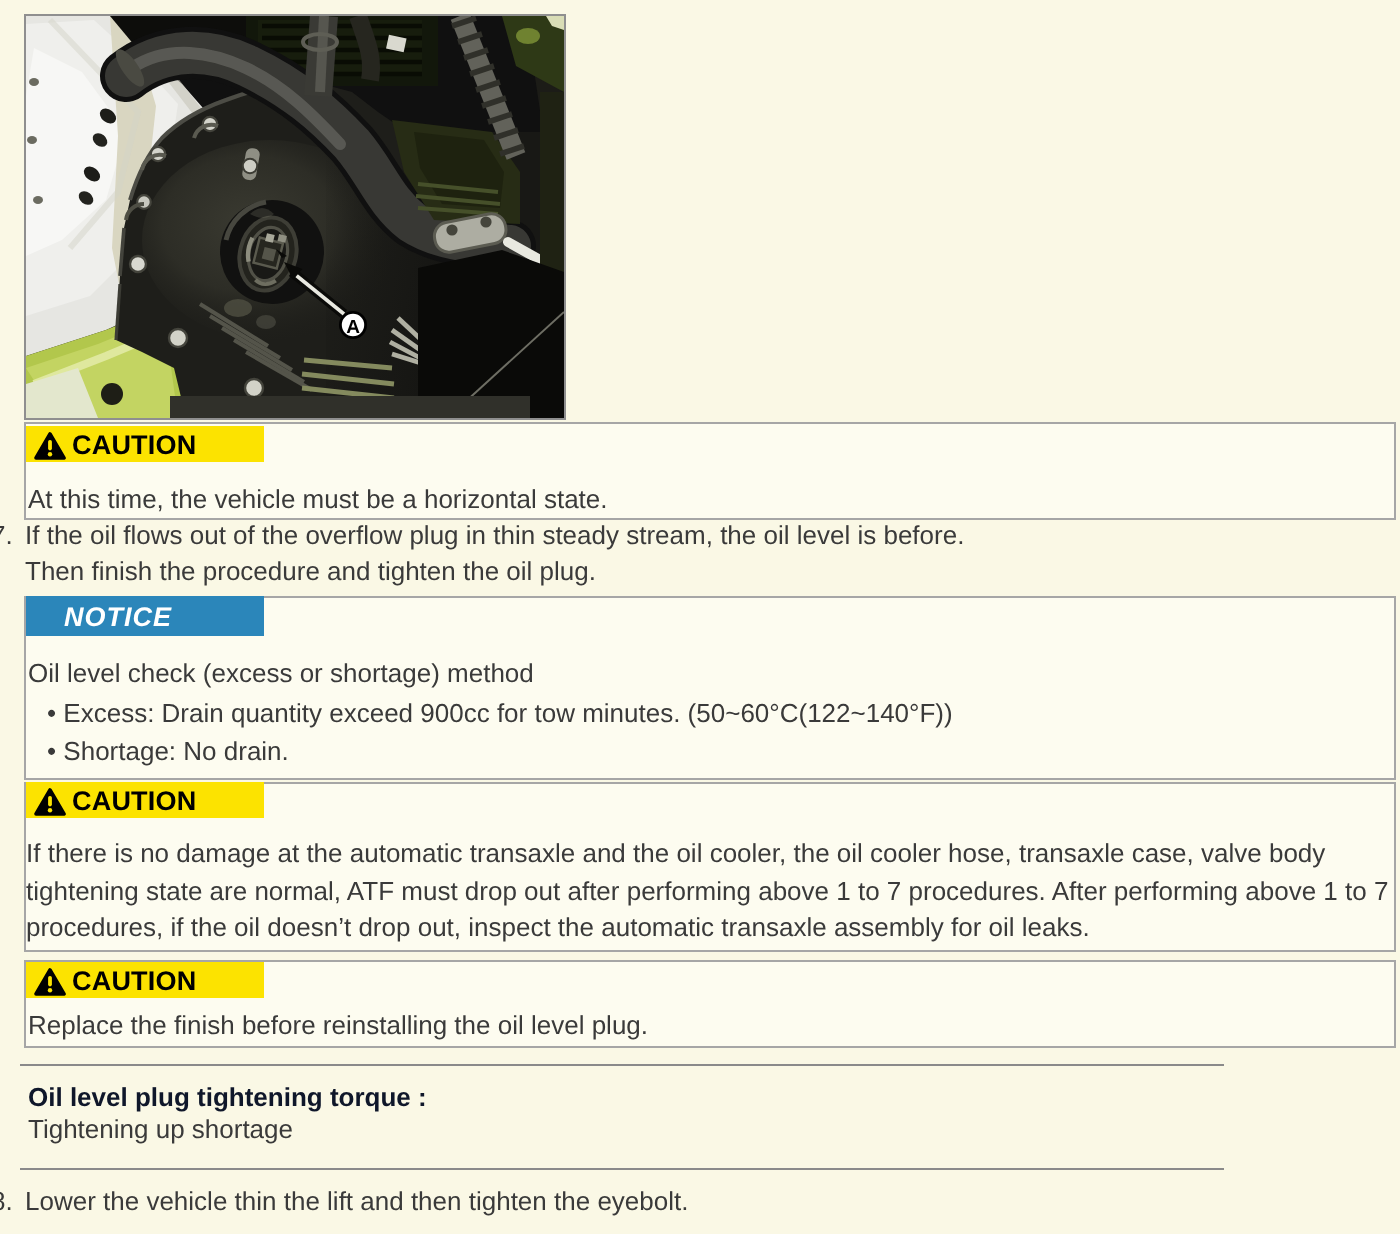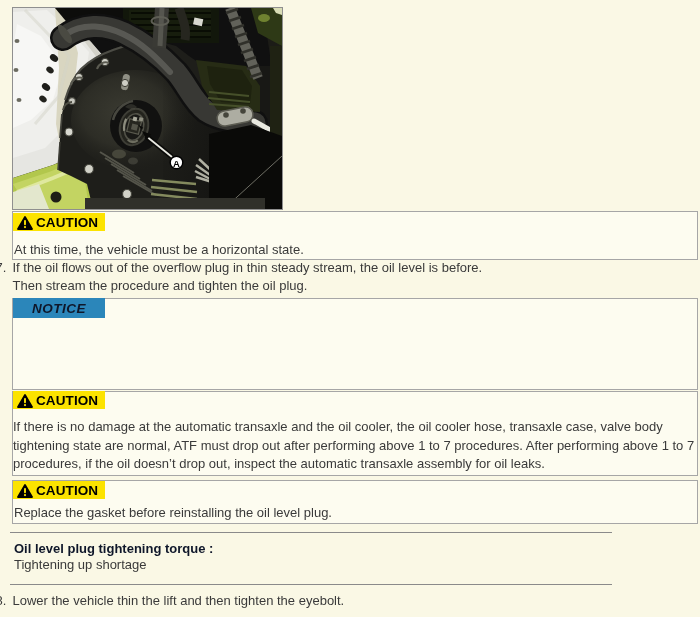--- a/index.html
+++ b/index.html
@@ -1,25 +1,25 @@
 <!DOCTYPE html>
 <html><head>
 <meta charset="utf-8">
 <style>
   html,body{margin:0;padding:0;}
   body{width:700px;height:617px;overflow:hidden;}
   .page{position:relative;width:700px;height:617px;background:#faf8e5;
         font-family:"Liberation Sans",sans-serif;font-size:13px;color:#3a3a3a;}
   .abs{position:absolute;white-space:nowrap;line-height:15px;}
   .box{position:absolute;left:12px;border:1px solid #a6a6a6;background:#fdfcf0;width:684px;}
-  .lab{position:absolute;left:13px;width:92px;height:18px;}
+  .lab{position:absolute;left:13px;width:92px;height:18px;padding-left:27px;}
   .caut{background:#fce300;color:#000;font-weight:bold;}
   .caut svg{position:absolute;left:4px;top:3px;}
   .caut span{position:absolute;left:23px;top:2px;font-size:13.5px;letter-spacing:0.1px;}
-  .notice{background:#2b86ba;color:#0f172a;font-weight:bold;font-style:italic;height:20px;}
+  .notice{background:#2b86ba;color:#ffffff;font-weight:bold;font-style:italic;height:20px;}
   .notice span{position:absolute;left:19px;top:3px;font-size:13.5px;letter-spacing:0.5px;}
   .hr{position:absolute;left:10px;width:602px;height:0;border-top:1px solid #8a8a8a;}
   b{color:#0f172a;}
 </style>
 </head>
 <body>
 <div class="page">
 
 <div style="position:absolute;left:12px;top:7px;width:269px;height:201px;border:1px solid #8f8f8f;background:#181815;">
 <svg width="269" height="201" viewBox="0 0 269 201">
@@ -211,30 +211,33 @@
       </svg>
   <span>CAUTION</span>
 </div>
 
 <div class="abs" style="left:14px;top:242px;">At this time, the vehicle must be a horizontal state.</div>
 
 <div class="abs" style="left:-4.5px;top:260px;">7.</div>
 
 <div class="abs" style="left:12.5px;top:260px;">If the oil flows out of the overflow plug in thin steady stream, the oil level is before.</div>
 
-<div class="abs" style="left:12.5px;top:278px;">Then stream the procedure and tighten the oil plug.</div>
+<div class="abs" style="left:12.5px;top:278px;">Then finish the procedure and tighten the oil plug.</div>
 
 <div class="box" style="top:297.5px;height:90px;"></div>
 
 <div class="lab notice" style="top:297.5px;">
       <span>NOTICE</span>
     </div>
 
-
-
+<div class="abs" style="left:14px;top:328.5px;">Oil level check (excess or shortage) method</div>
+
+<div class="abs" style="left:23.5px;top:348.5px;">•&nbsp;Excess: Drain quantity exceed 900cc for tow minutes. (50~60°C(122~140°F))</div>
+
+<div class="abs" style="left:23.5px;top:367.5px;">•&nbsp;Shortage: No drain.</div>
 
 <div class="box" style="top:390.5px;height:83px;"></div>
 
 <div class="lab caut" style="top:391px;">
   <svg width="16" height="14" viewBox="0 0 16 14">
         <path d="M8 1 L15 13 H1 Z" fill="#000" stroke="#000" stroke-width="1.8" stroke-linejoin="round"></path>
         <rect x="7.05" y="4" width="1.9" height="5.2" rx="0.9" fill="#fce300"></rect>
         <circle cx="8" cy="11.1" r="1.1" fill="#fce300"></circle>
       </svg>
   <span>CAUTION</span>
@@ -246,21 +249,21 @@
 
 <div class="lab caut" style="top:481px;">
   <svg width="16" height="14" viewBox="0 0 16 14">
         <path d="M8 1 L15 13 H1 Z" fill="#000" stroke="#000" stroke-width="1.8" stroke-linejoin="round"></path>
         <rect x="7.05" y="4" width="1.9" height="5.2" rx="0.9" fill="#fce300"></rect>
         <circle cx="8" cy="11.1" r="1.1" fill="#fce300"></circle>
       </svg>
   <span>CAUTION</span>
 </div>
 
-<div class="abs" style="left:14px;top:505px;">Replace the gasket before reinstalling the oil level plug.</div>
+<div class="abs" style="left:14px;top:505px;">Replace the finish before reinstalling the oil level plug.</div>
 
 <div class="hr" style="top:532px;"></div>
 
 <div class="abs" style="left:14px;top:541px;"><b>Oil level plug tightening torque :</b></div>
 
 <div class="abs" style="left:14px;top:556.5px;">Tightening up shortage</div>
 
 <div class="hr" style="top:583.5px;"></div>
 
 <div class="abs" style="left:-4.5px;top:593px;">8.</div>

